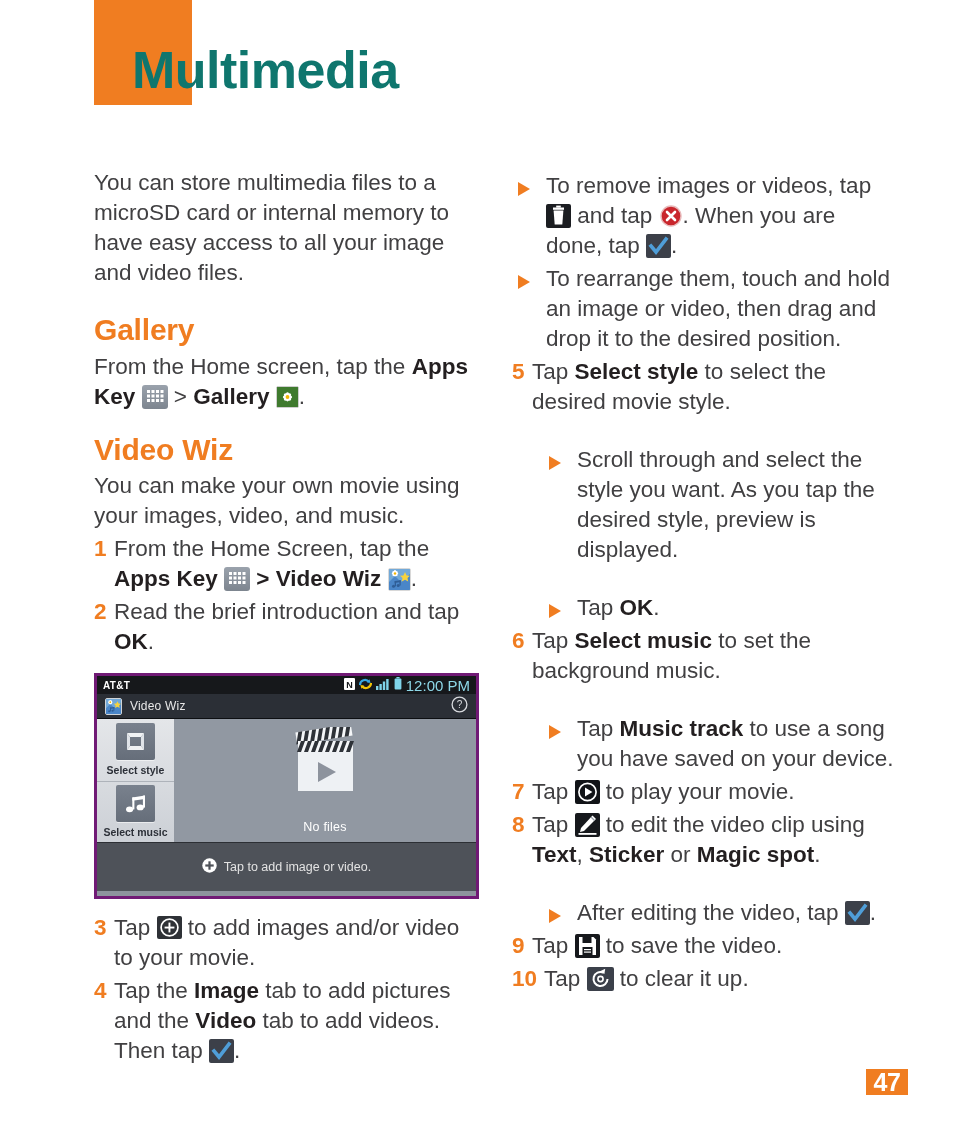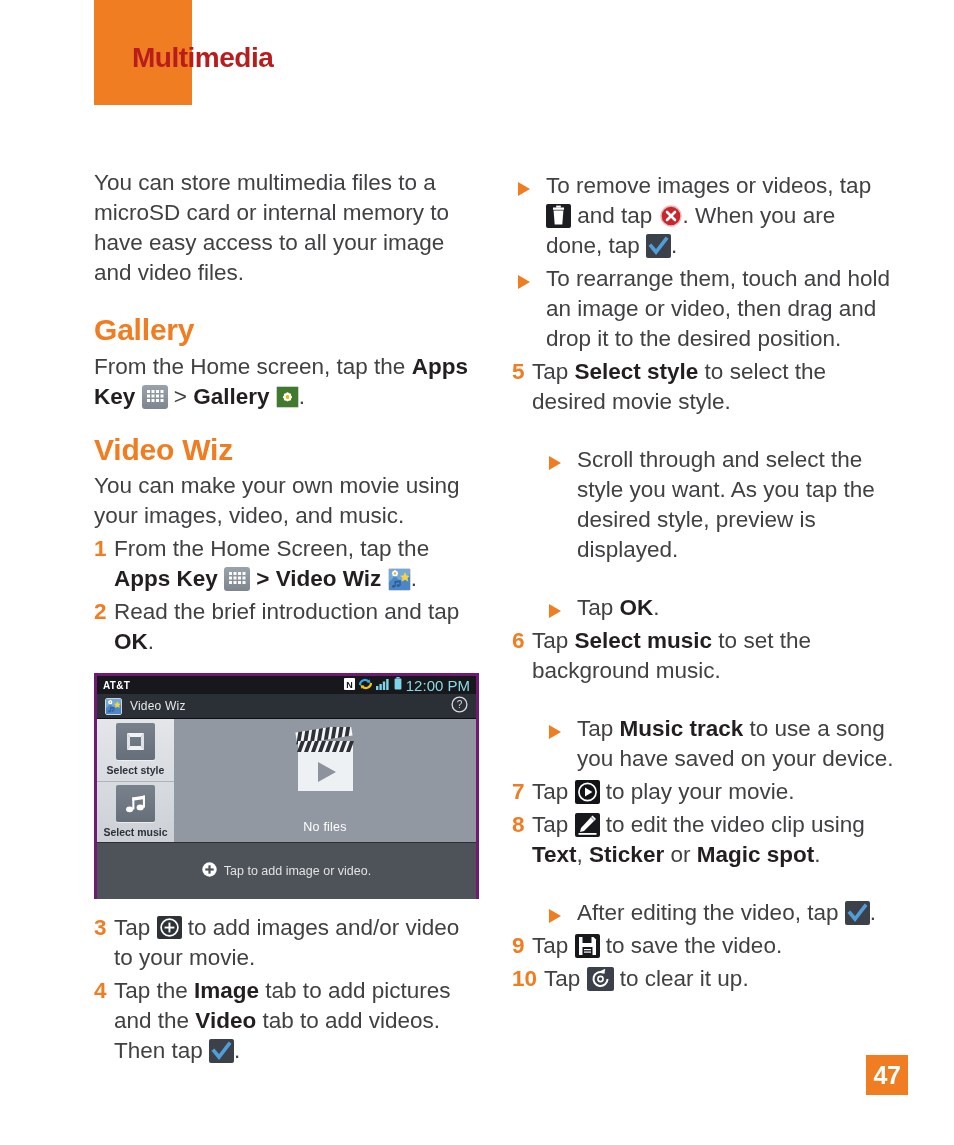--- a/index.html
+++ b/index.html
@@ -14,21 +14,21 @@
   }
 
   
   #header { position:absolute; left:0; top:0; width:954px; height:150px; }
   #header-block {
     position:absolute; left:94px; top:0; width:98px; height:105px;
     background:#f07d21;
   }
   #header-title {
     position:absolute; left:132px; top:44px;
-    font-size:28px; font-weight:bold; color:#b91c1c;
+    font-size:52px; font-weight:bold; color:#0f766e;
     letter-spacing:-0.5px; line-height:1;
   }
 
   
   .column { position:absolute; top:168px; width:385px; }
   #col-left  { left:94px; }
   #col-right { left:512px; }
 
   p, .para { margin:0; }
 
@@ -145,29 +145,29 @@
   .shot-side-label {
     font-size:10.5px; font-weight:bold; color:#2c3038; margin-top:4px;
   }
   #shot-main {
     flex:1 1 auto; background:#9198a2;
     display:flex; flex-direction:column;
     align-items:center; justify-content:center;
   }
   #shot-nofiles { font-size:12.5px; color:#ffffff; margin-top:21px; letter-spacing:0.2px; }
   #shot-addbar {
-    height:57px; background:#4e5259; border-top:1px solid #2c2f34;
+    height:49px; background:#4e5259; border-top:1px solid #2c2f34;
     display:flex; align-items:center; justify-content:center;
     color:#e3e3e3; font-size:12.5px; gap:7px;
   }
 
   
   #page-badge {
     position:absolute; right:46px; bottom:50px;
-    width:42px; height:40px; background:#f07d21;
+    width:42px; height:26px; background:#f07d21;
     color:#ffffff; font-weight:bold; font-size:25px;
     display:flex; align-items:center; justify-content:center;
     letter-spacing:-0.5px;
   }
 </style>
 </head>
 <body>
 
 <div id="header">
   <div id="header-block"></div>

